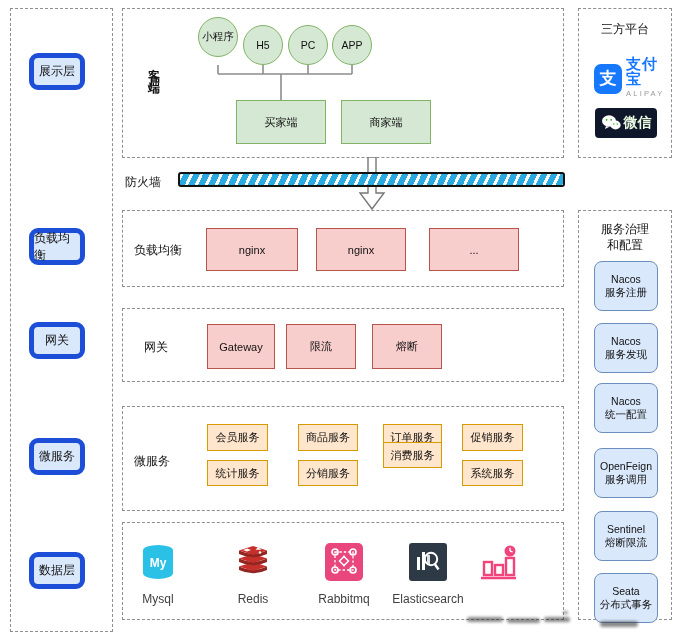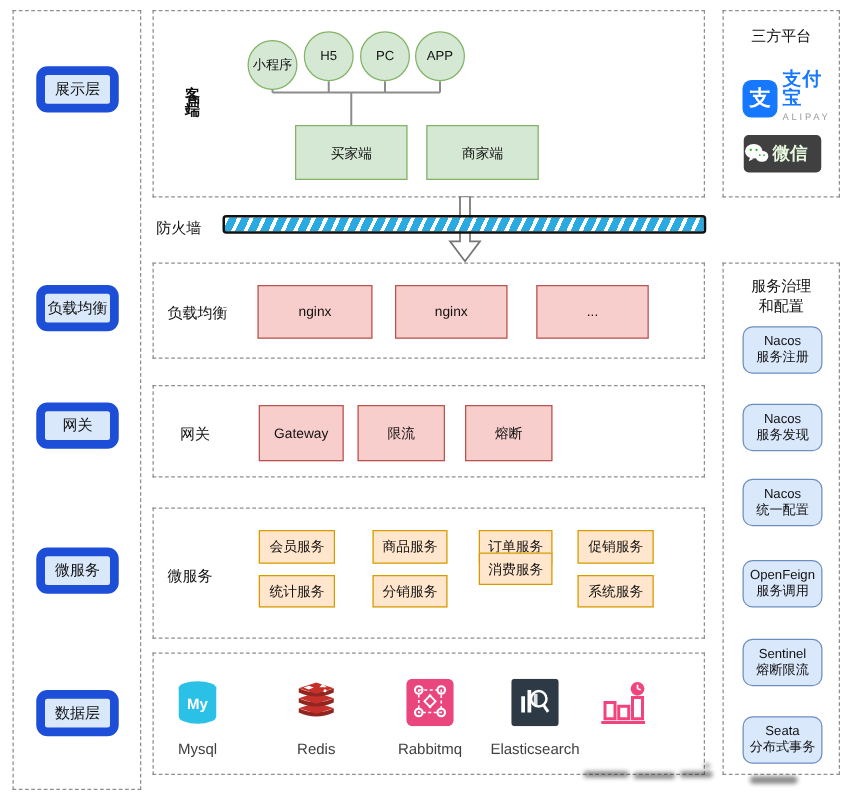--- a/index.html
+++ b/index.html
@@ -2,61 +2,61 @@
 <html><head>
 <meta charset="utf-8">
 <style>
   * { margin:0; padding:0; box-sizing:border-box; }
   body { font-family: "Liberation Sans", "DejaVu Sans", sans-serif; background:#fff; }
   #stage { position:relative; width:685px; height:639px; background:#fff; overflow:hidden; }
 
   .dashed { position:absolute; border:1.2px dashed #8f8f8f; background:transparent; }
 
   .pill {
-    position:absolute; width:66px; height:37px;
-    background:#DAE8FC; border:7px solid #1d4ed8; border-radius:9px;
+    position:absolute; width:56px; height:37px;
+    background:#DAE8FC; border:5px solid #1d4ed8; border-radius:9px;
     display:flex; align-items:center; justify-content:center;
     font-size:12px; color:#111;
   }
 
   .node { position:absolute; display:flex; align-items:center; justify-content:center;
           font-size:11px; color:#111; text-align:center; }
   .node.red    { background:#F8CECC; border:1px solid #B85450; }
   .node.orange { background:#FFE6CC; border:1px solid #D79B00; }
   .node.green  { background:#D5E8D4; border:1px solid #82B366; }
   .circle { border-radius:50%; font-size:10.5px; }
 
   .sec-label { position:absolute; font-size:12px; color:#111; white-space:nowrap; }
   .v-label { position:absolute; writing-mode:vertical-rl; text-orientation:upright;
              font-size:12px; letter-spacing:6px; color:#111; font-weight:bold; }
 
   .fw-bar { position:absolute; left:178px; top:172px; width:387px; height:15px;
             border:2px solid #111; border-radius:3px; z-index:2;
             background:repeating-linear-gradient(115deg, #ffffff 0 3px, #29ABE2 3px 9px); }
 
-  .gov-box { position:absolute; left:15px; width:64px; height:38px;
+  .gov-box { position:absolute; left:15px; width:64px; height:50px;
              background:#DAE8FC; border:1px solid #6C8EBF; border-radius:8px;
              display:flex; flex-direction:column; align-items:center; justify-content:center;
              font-size:10.5px; line-height:13px; color:#111; text-align:center; }
 
   .dl-item { position:absolute; top:20px; width:90px; display:flex;
              flex-direction:column; align-items:center; gap:11px; }
   .dl-label { font-size:12px; color:#404040; }
 
   .alipay-row { position:absolute; left:15px; top:47px; display:flex; align-items:center; gap:4px; }
   .alipay-sq { width:30px; height:30px; background:#1677FF; border-radius:7px;
                display:flex; align-items:center; justify-content:center;
                color:#fff; font-size:17px; font-weight:bold; }
   .alipay-txt { display:flex; flex-direction:column; line-height:15px; }
   .alipay-name { color:#1677FF; font-size:15px; font-weight:bold; letter-spacing:1px; }
   .alipay-sub { color:#9a9a9a; font-size:7.5px; letter-spacing:2.2px; }
 
   .wechat { position:absolute; left:16px; top:99px; width:62px; height:30px;
-            background:#404040; border-radius:4px; display:flex; align-items:center;
-            gap:3px; color:#E8F9E0; font-size:14px; font-weight:bold; }
+            background:#0f172a; border-radius:4px; display:flex; align-items:center;
+            justify-content:center; gap:3px; color:#E8F9E0; font-size:14px; font-weight:bold; }
 
   .gov-title { position:absolute; left:0; top:10px; width:100%; text-align:center;
                font-size:12px; line-height:16px; color:#111; }
   .tp-title { position:absolute; left:0; top:12px; width:100%; text-align:center;
               font-size:12px; color:#111; }
 
   .smudge { position:absolute; background:#2a2a2a; opacity:.55; filter:blur(1.6px); border-radius:3px; }
 
   svg { display:block; }
 </style>
@@ -89,21 +89,21 @@
       <g stroke="#8c8c8c" stroke-width="1.6" fill="none">
         <path d="M95 56 V65"></path>
           <path d="M140 56 V65"></path>
           <path d="M185 56 V65"></path>
           <path d="M229 56 V65"></path>
         <path d="M95 65 H229"></path>
           <path d="M158 65 V91"></path>
       </g>
     </svg>
 
-    <div class="node green circle" style="left:75px;  top:23px; width:40px; height:40px;">
+    <div class="node green circle" style="left:75px;  top:8px; width:40px; height:40px;">
         <span>小程序</span>
       </div>
     <div class="node green circle" style="left:120px; top:16px; width:40px; height:40px;">
         <span>H5</span>
       </div>
     <div class="node green circle" style="left:165px; top:16px; width:40px; height:40px;">
         <span>PC</span>
       </div>
     <div class="node green circle" style="left:209px; top:16px; width:40px; height:40px;">
         <span>APP</span>

